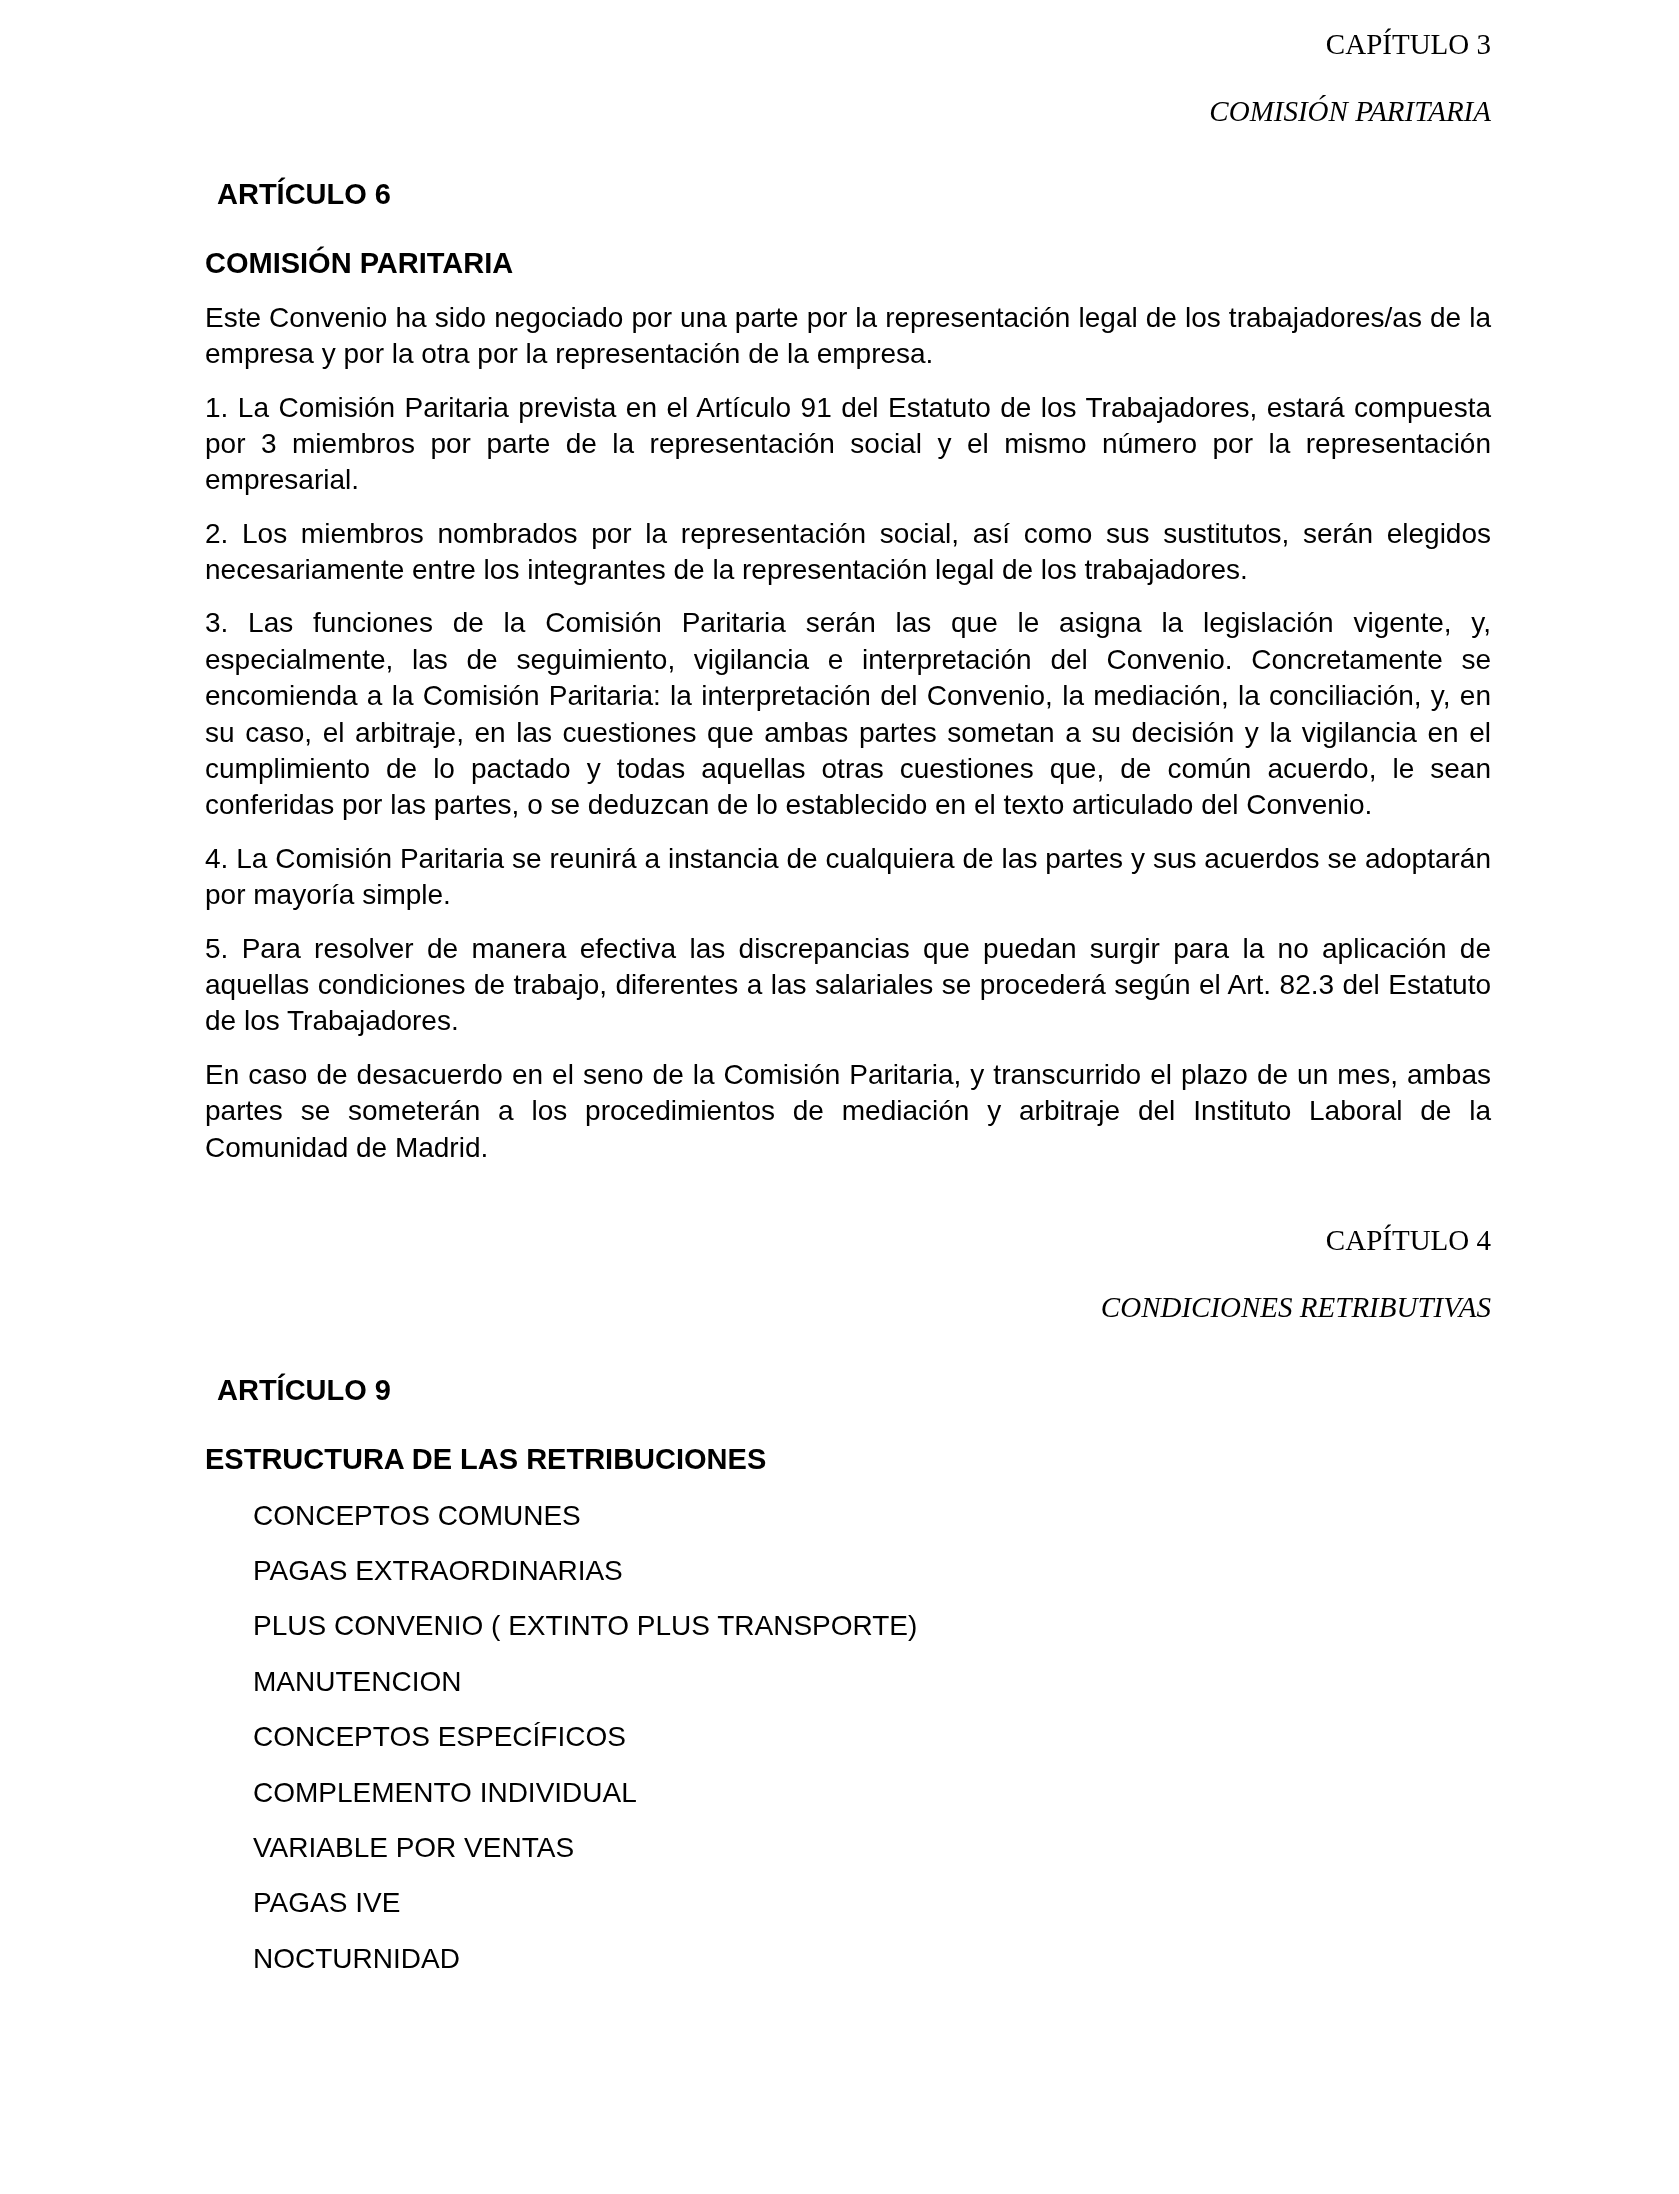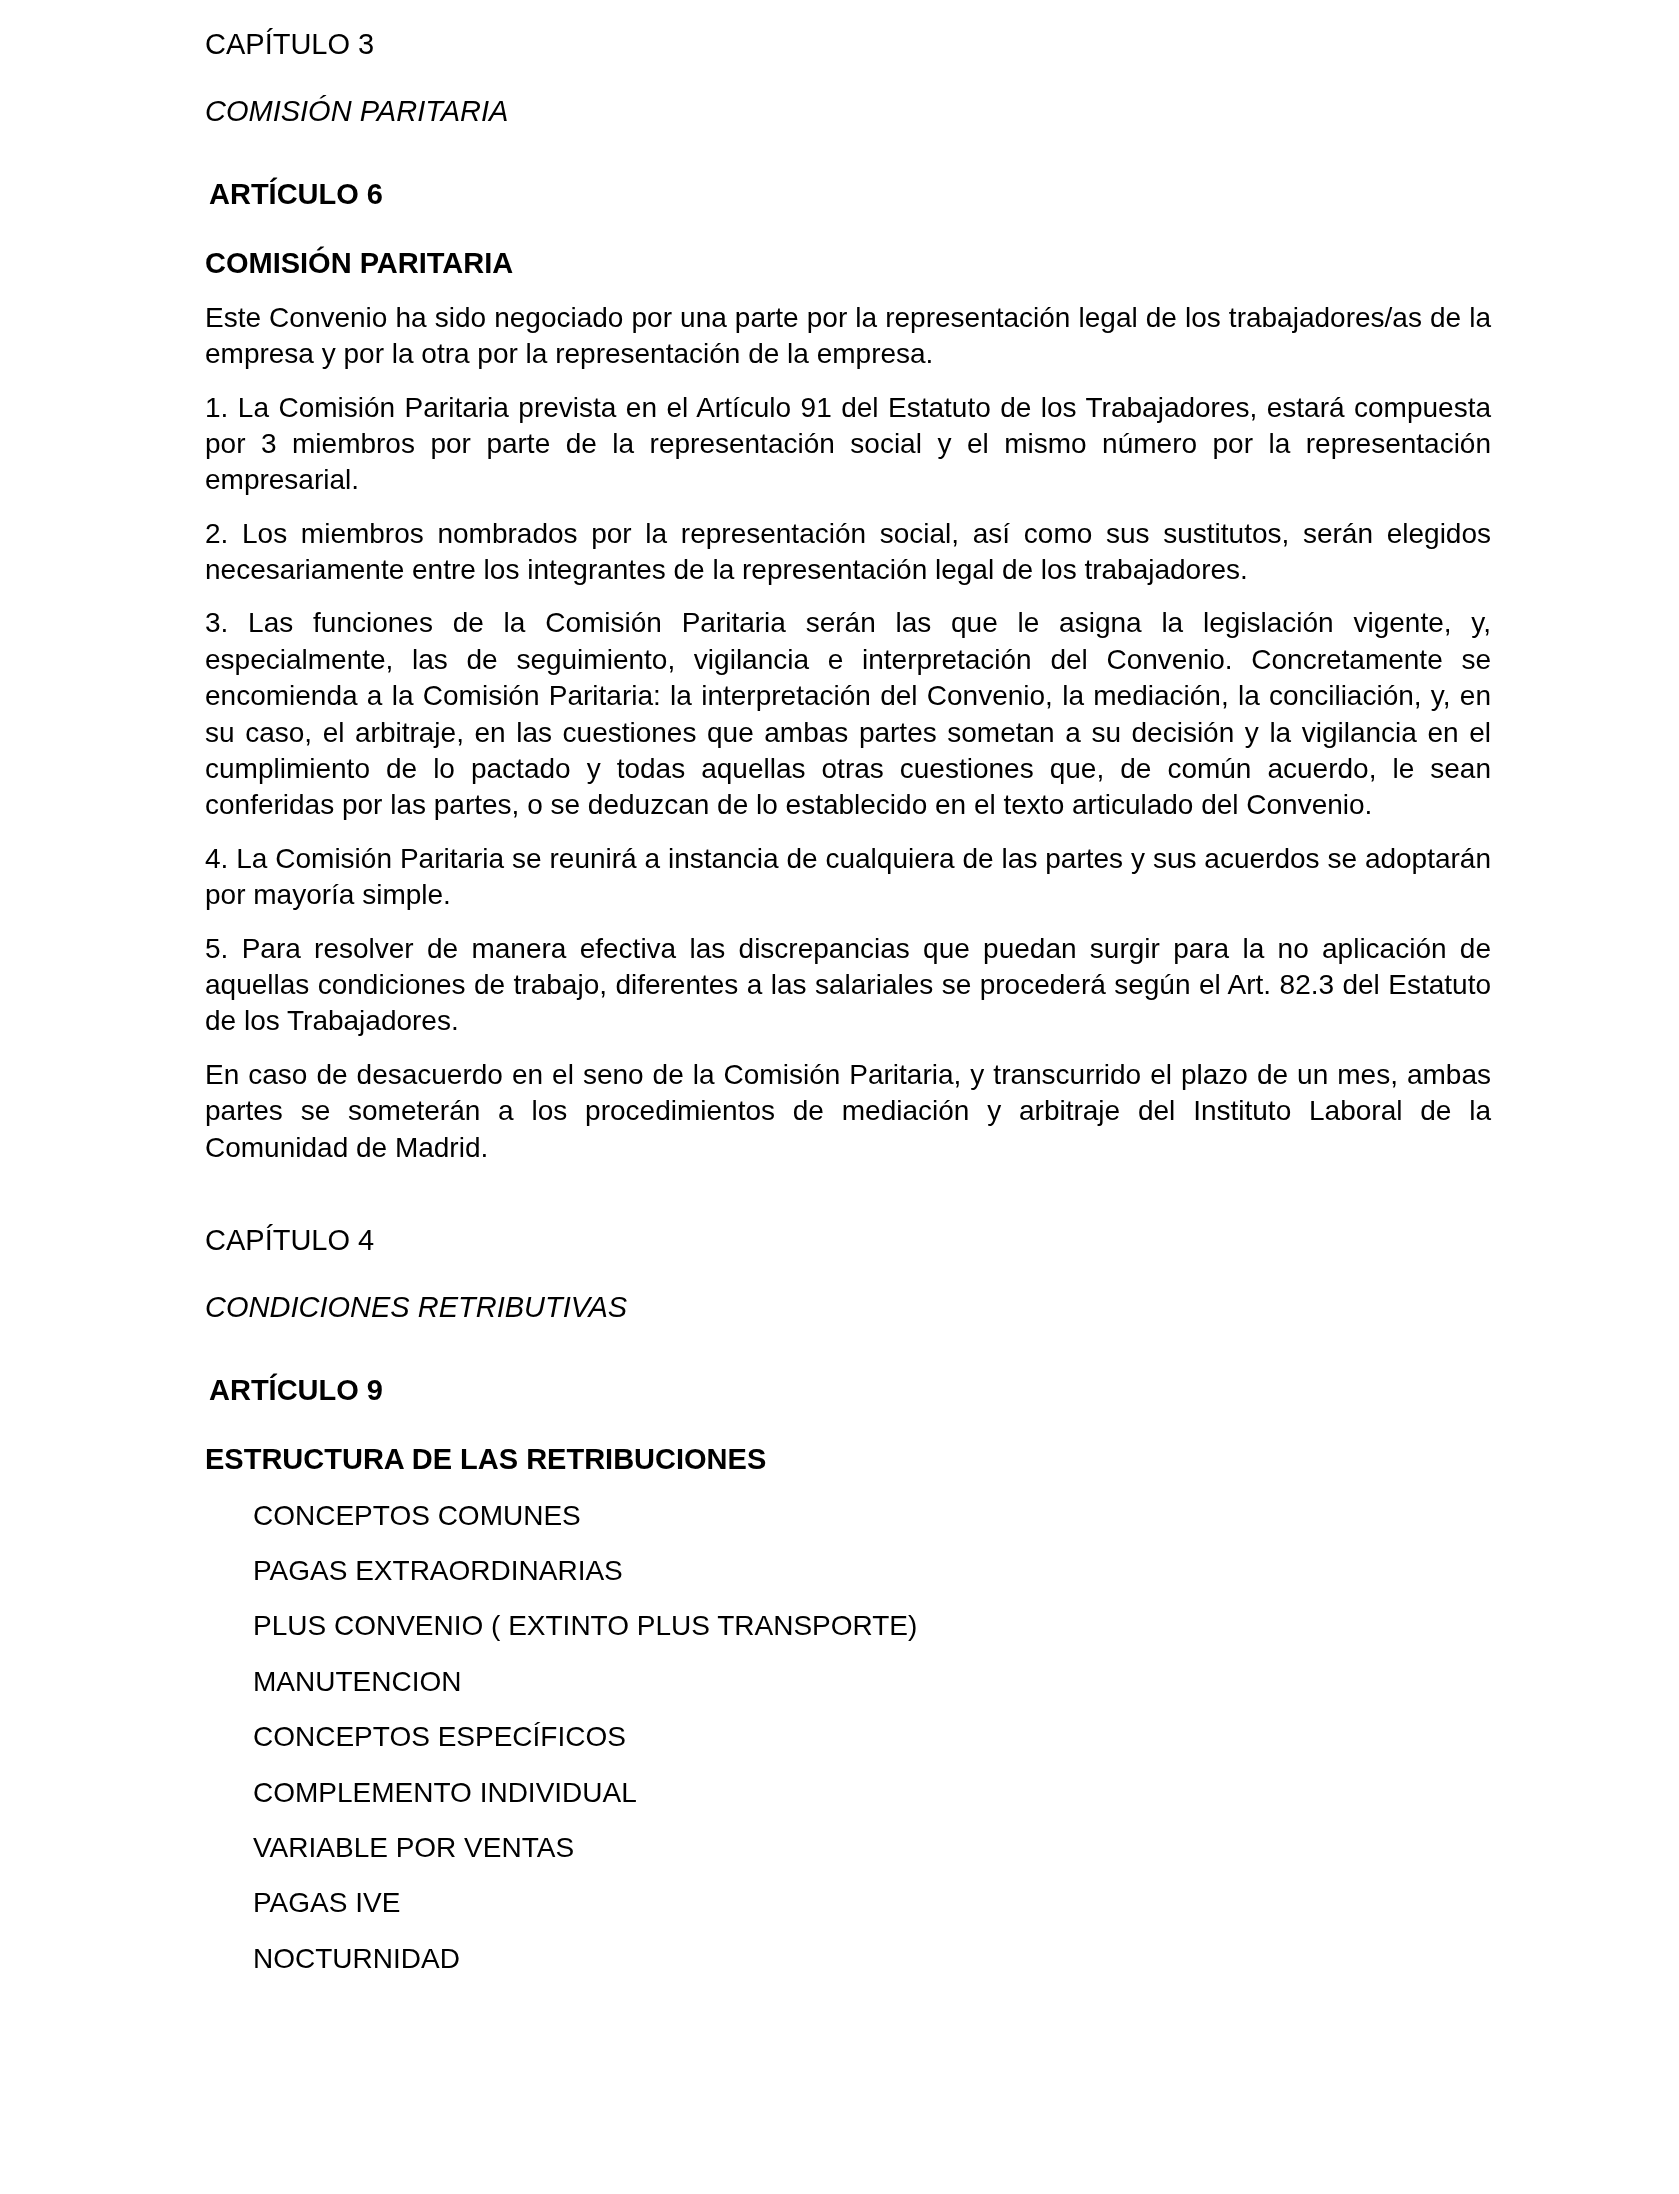--- a/index.html
+++ b/index.html
@@ -16,35 +16,36 @@
   }
   .page {
     box-sizing: border-box;
     width: 1679px;
     height: 2194px;
     padding: 26px 188px 0 205px;
     font-size: 28px;
     line-height: 1.3;
   }
   .center {
-    text-align: left;
+    text-align: right;
+    font-family: Liberation Serif, serif;
   }
   .chapter-title {
     margin: 0;
     font-weight: normal;
     font-size: 29px;
   }
   .chapter-subtitle {
     margin: 29px 0 0 0;
     font-style: italic;
     font-weight: normal;
     font-size: 29px;
   }
   .article-number {
-    margin: 46px 0 0 4px;
+    margin: 46px 0 0 12px;
     font-weight: bold;
     font-size: 29px;
   }
   .article-title {
     margin: 31px 0 0 0;
     font-weight: bold;
     font-size: 29px;
   }
   .para {
     margin: 17px 0 0 0;

